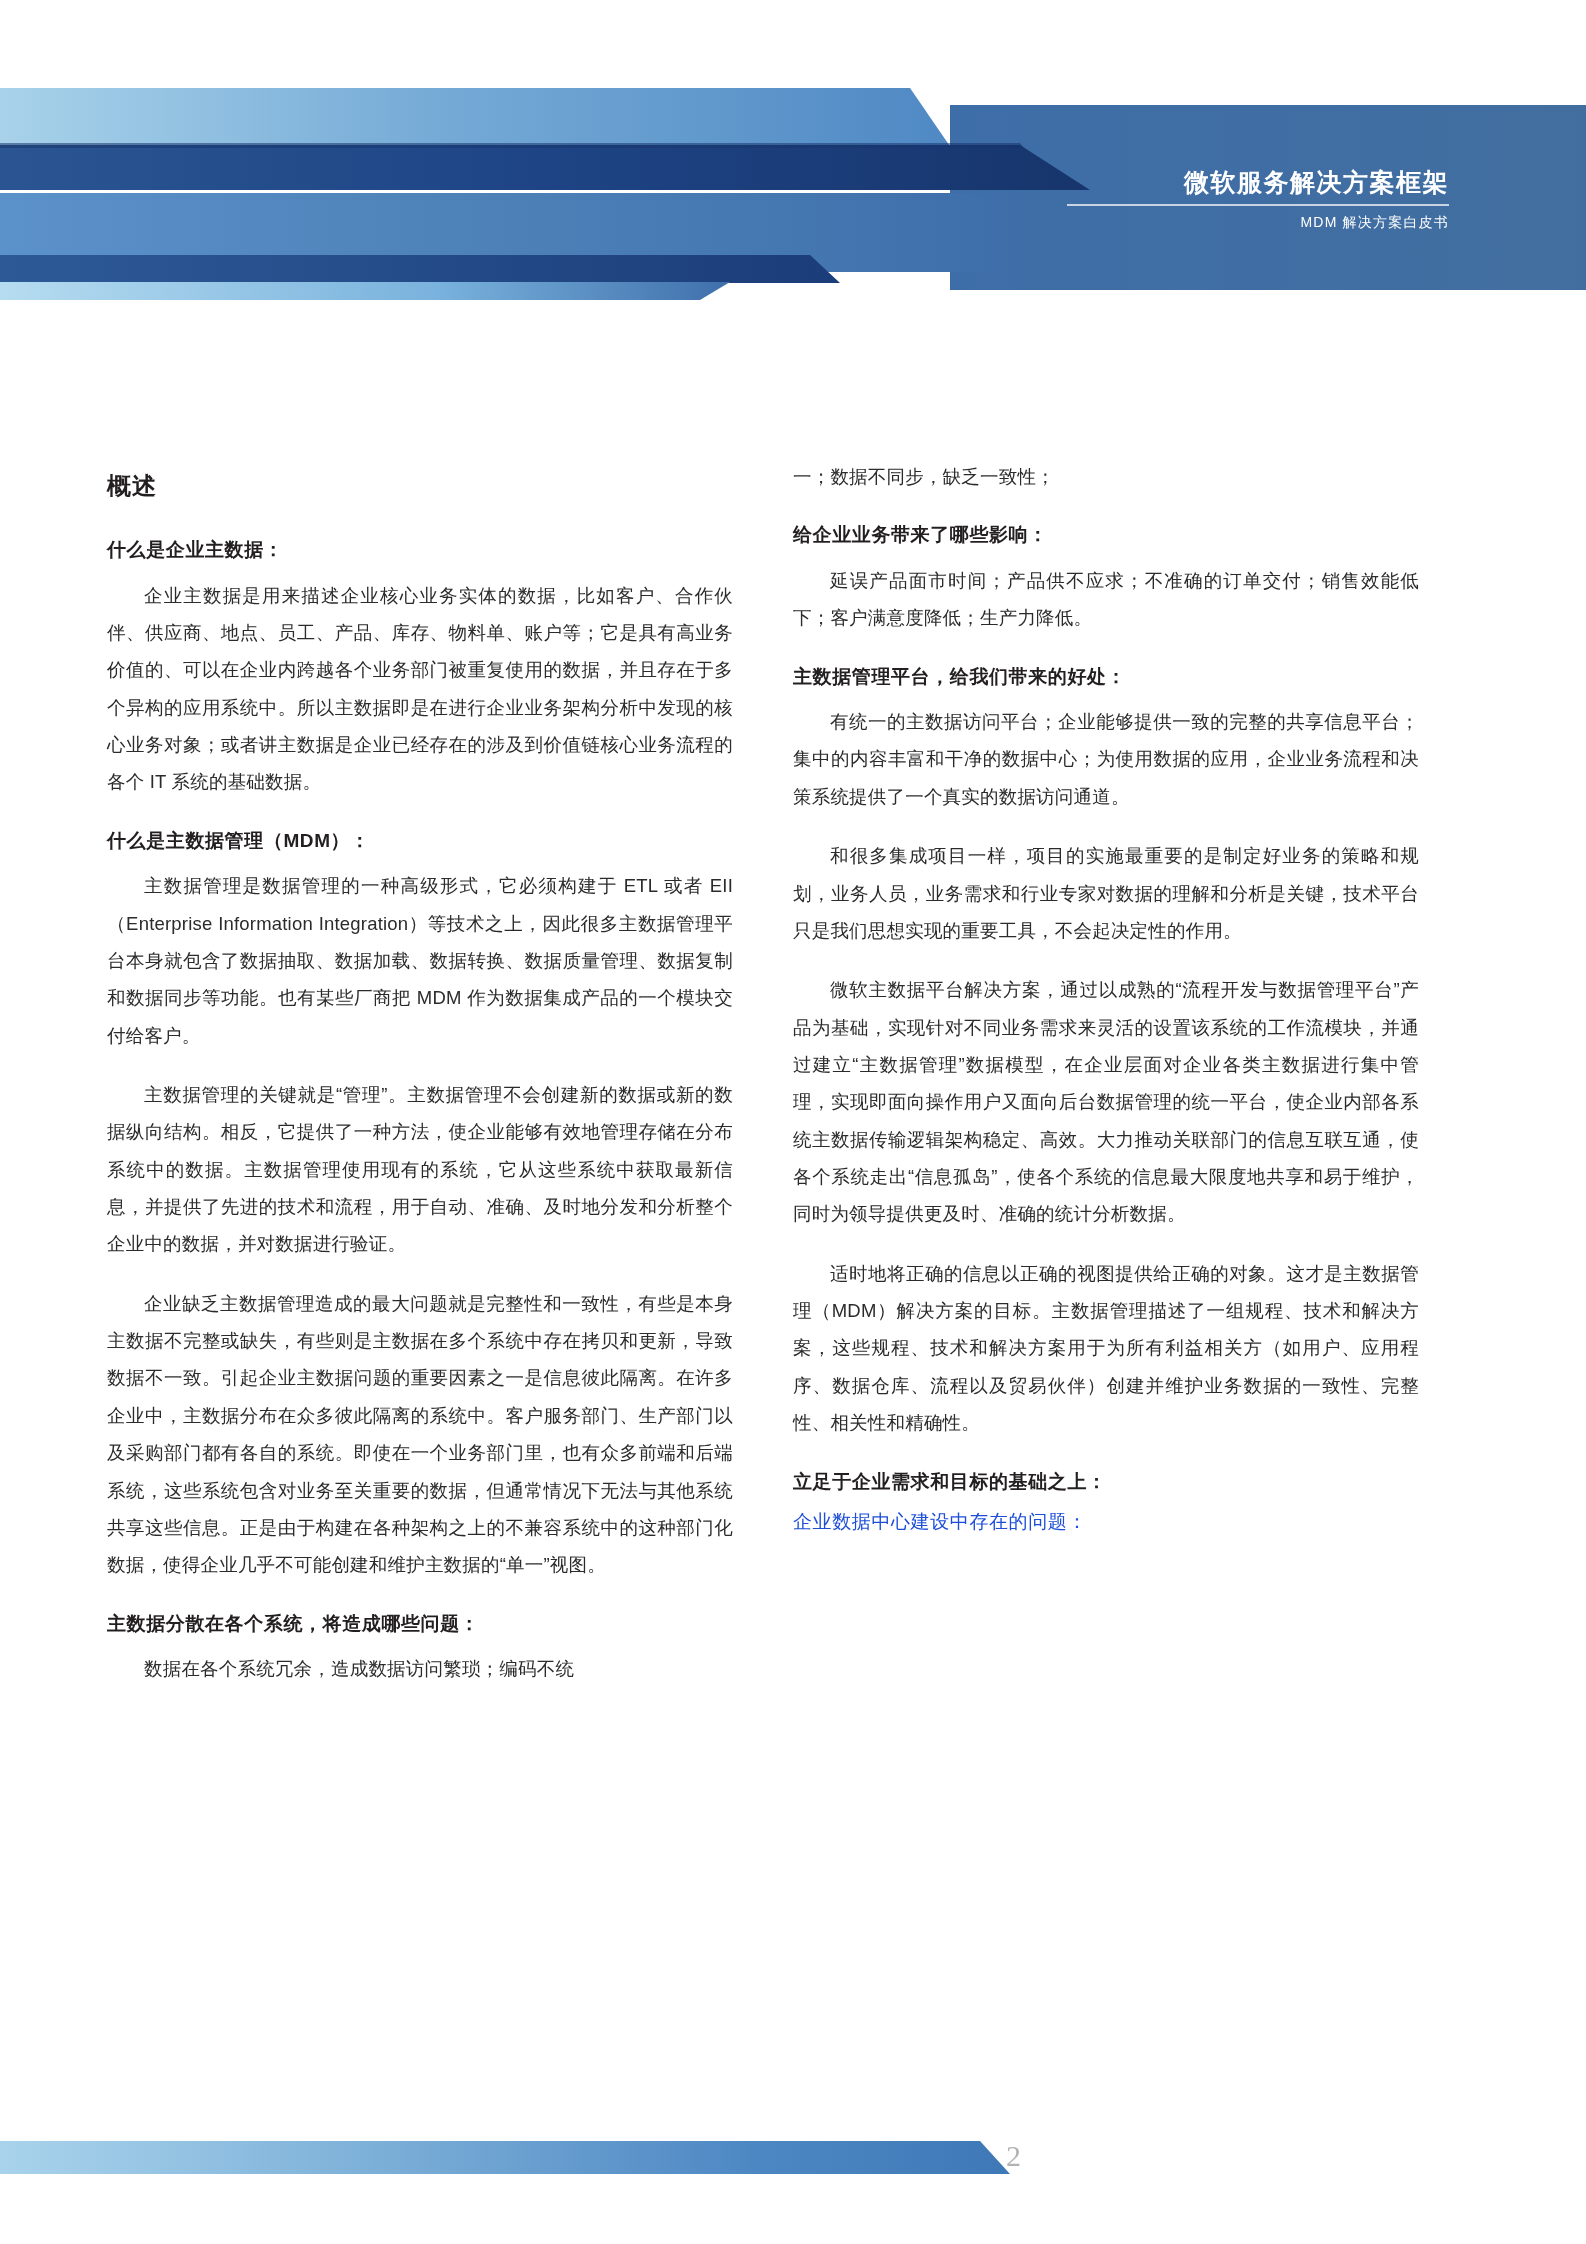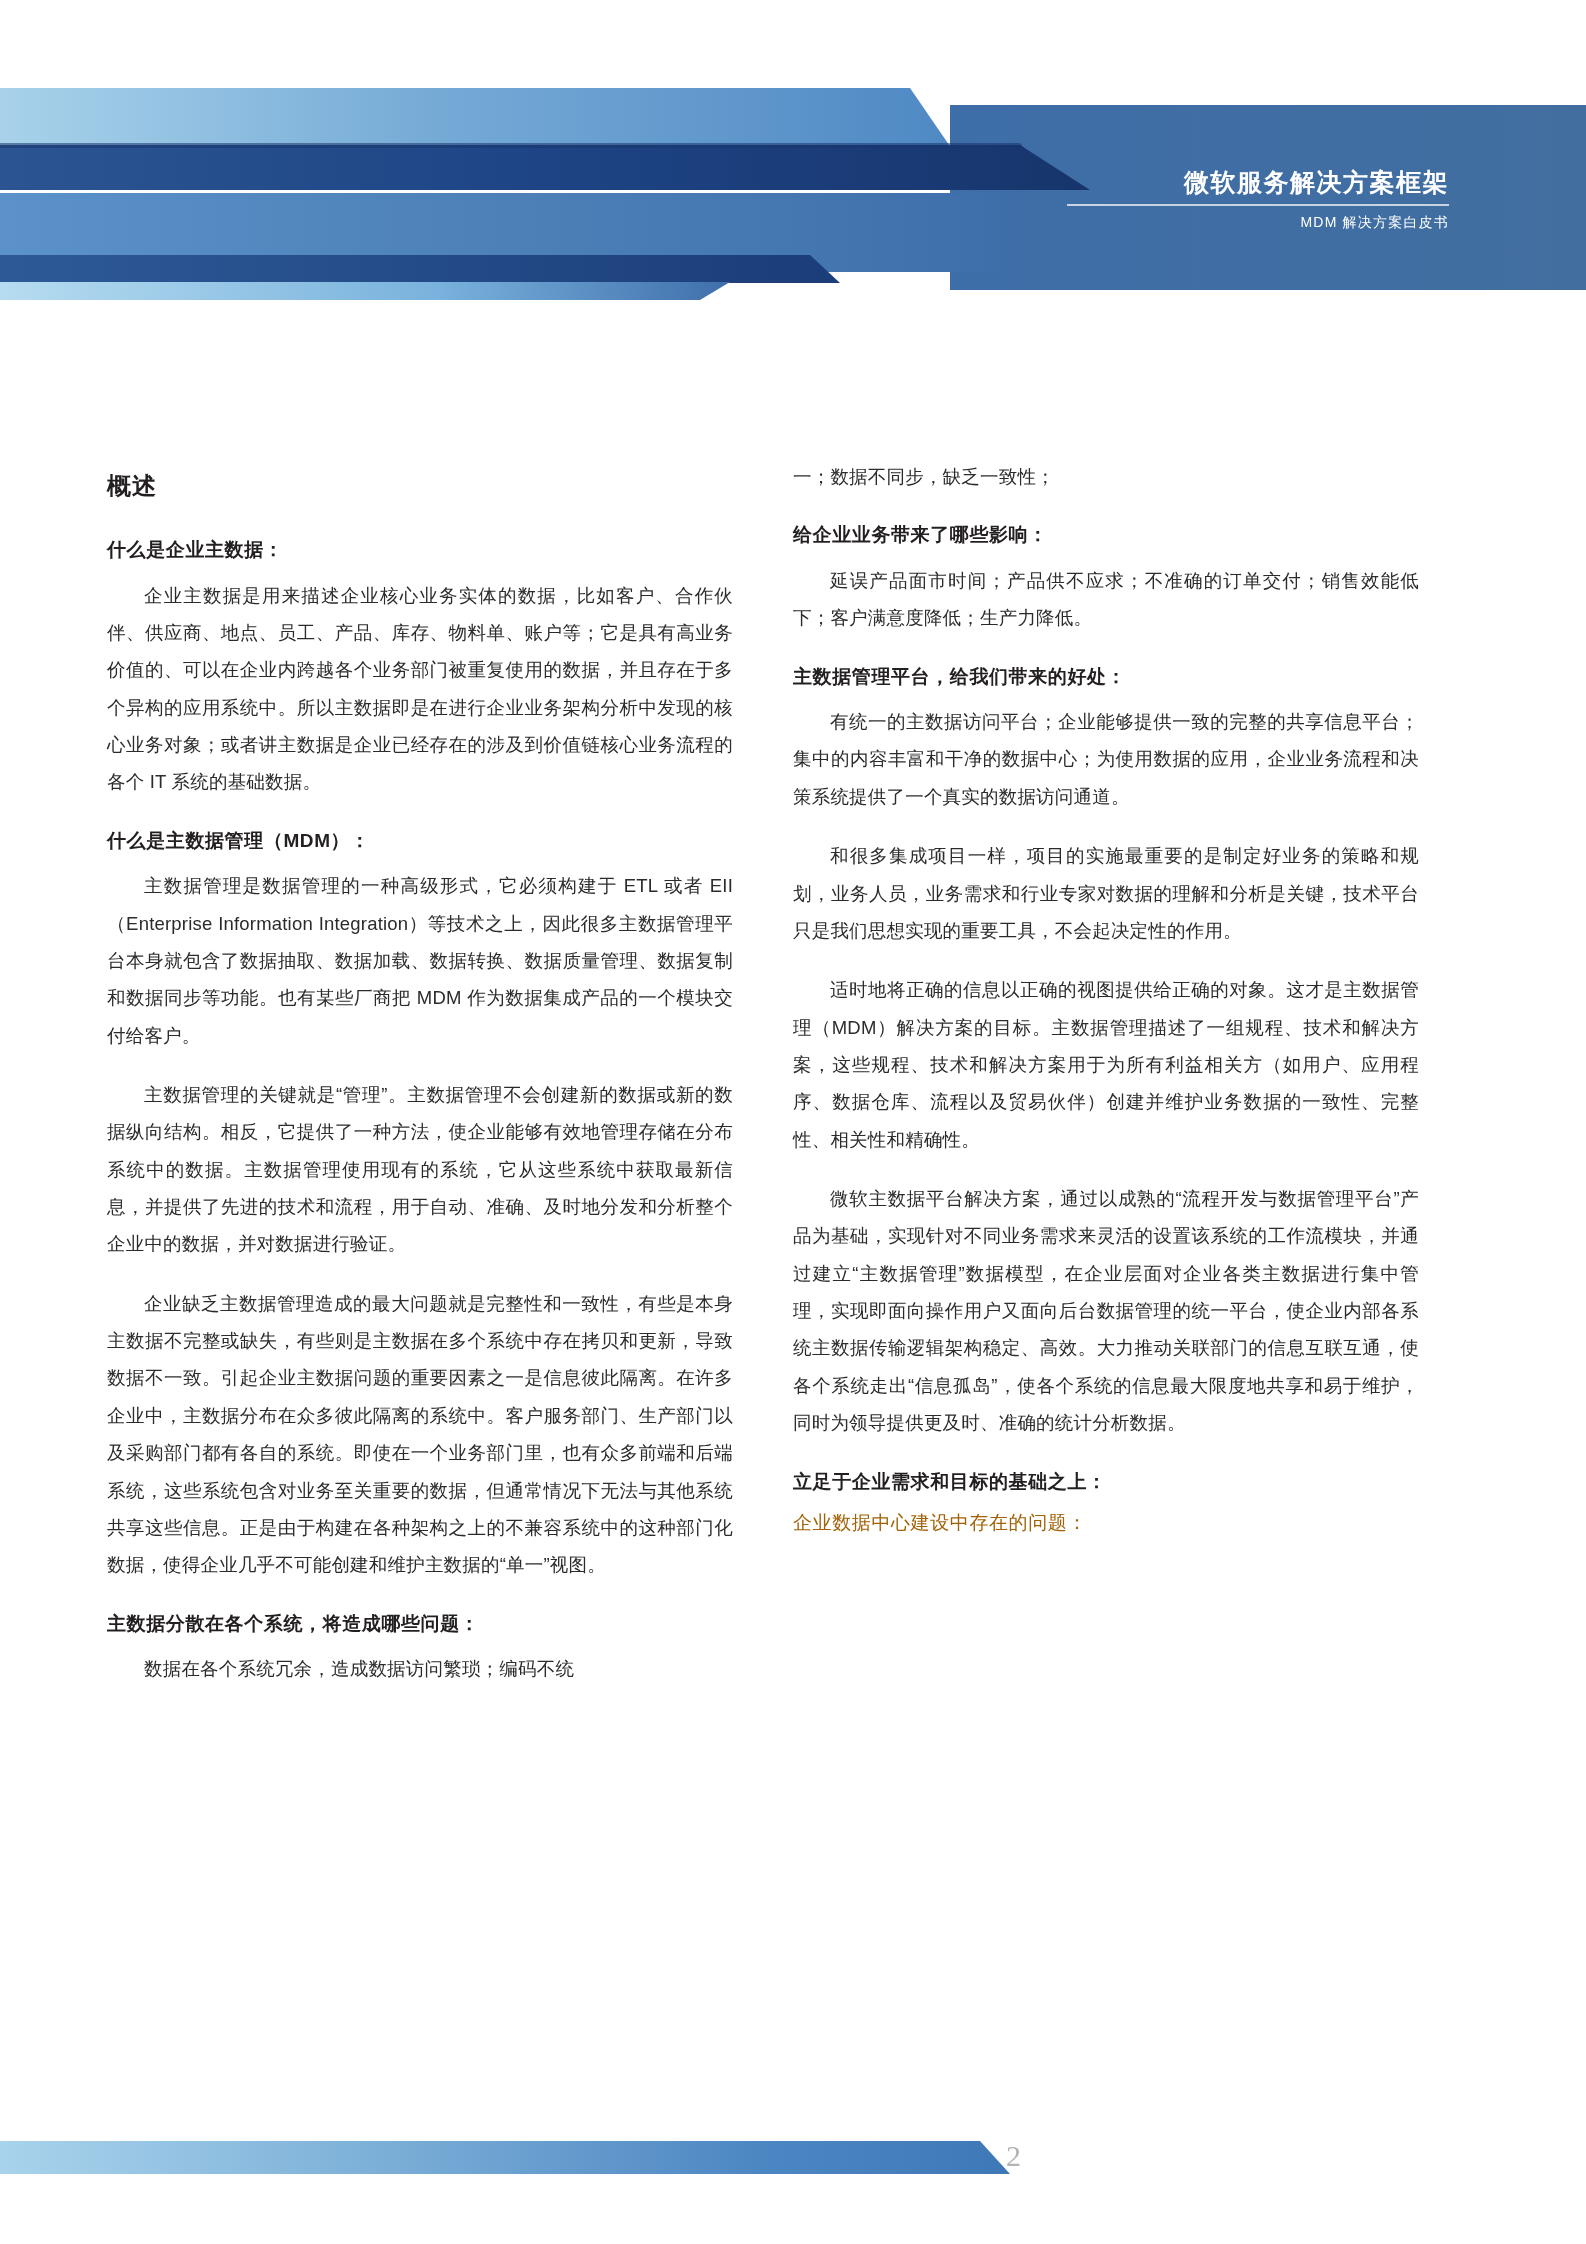--- a/index.html
+++ b/index.html
@@ -112,24 +112,25 @@
     text-align: justify;
     text-justify: inter-ideograph;
     text-indent: 2em;
     color: #2b2b2b;
     letter-spacing: 0.2px;
   }
   p.body-text + p.body-text { margin-top: 22px; }
   h3.sub-head + p.body-text { margin-top: 0; }
   p.blue-line {
     font-size: 19px;
-    color: #a16207;
+    color: #1d4ed8;
     margin: 4px 0 0 0;
     letter-spacing: 0.6px;
     line-height: 1.6;
+    font-family: Liberation Mono, monospace;
   }
 
   
   #footer-banner {
     position: absolute;
     left: 0;
     bottom: 0;
     width: 1586px;
     height: 170px;
   }
@@ -226,23 +227,23 @@
         <p class="body-text" style="text-indent:0;">一；数据不同步，缺乏一致性；</p>
 
         <h3 class="sub-head spaced">给企业业务带来了哪些影响：</h3>
         <p class="body-text">延误产品面市时间；产品供不应求；不准确的订单交付；销售效能低下；客户满意度降低；生产力降低。</p>
 
         <h3 class="sub-head spaced">主数据管理平台，给我们带来的好处：</h3>
         <p class="body-text">有统一的主数据访问平台；企业能够提供一致的完整的共享信息平台；集中的内容丰富和干净的数据中心；为使用数据的应用，企业业务流程和决策系统提供了一个真实的数据访问通道。</p>
 
         <p class="body-text">和很多集成项目一样，项目的实施最重要的是制定好业务的策略和规划，业务人员，业务需求和行业专家对数据的理解和分析是关键，技术平台只是我们思想实现的重要工具，不会起决定性的作用。</p>
 
+        <p class="body-text">微软主数据平台解决方案，通过以成熟的“流程开发与数据管理平台”产品为基础，实现针对不同业务需求来灵活的设置该系统的工作流模块，并通过建立“主数据管理”数据模型，在企业层面对企业各类主数据进行集中管理，实现即面向操作用户又面向后台数据管理的统一平台，使企业内部各系统主数据传输逻辑架构稳定、高效。大力推动关联部门的信息互联互通，使各个系统走出“信息孤岛”，使各个系统的信息最大限度地共享和易于维护，同时为领导提供更及时、准确的统计分析数据。</p>
+
         <p class="body-text">适时地将正确的信息以正确的视图提供给正确的对象。这才是主数据管理（MDM）解决方案的目标。主数据管理描述了一组规程、技术和解决方案，这些规程、技术和解决方案用于为所有利益相关方（如用户、应用程序、数据仓库、流程以及贸易伙伴）创建并维护业务数据的一致性、完整性、相关性和精确性。</p>
-
-        <p class="body-text">微软主数据平台解决方案，通过以成熟的“流程开发与数据管理平台”产品为基础，实现针对不同业务需求来灵活的设置该系统的工作流模块，并通过建立“主数据管理”数据模型，在企业层面对企业各类主数据进行集中管理，实现即面向操作用户又面向后台数据管理的统一平台，使企业内部各系统主数据传输逻辑架构稳定、高效。大力推动关联部门的信息互联互通，使各个系统走出“信息孤岛”，使各个系统的信息最大限度地共享和易于维护，同时为领导提供更及时、准确的统计分析数据。</p>
 
         <h3 class="sub-head spaced">立足于企业需求和目标的基础之上：</h3>
         <p class="blue-line">企业数据中心建设中存在的问题：</p>
       </div>
 
     </div>
   </div>
 </div>
 
 <div id="footer-banner">

